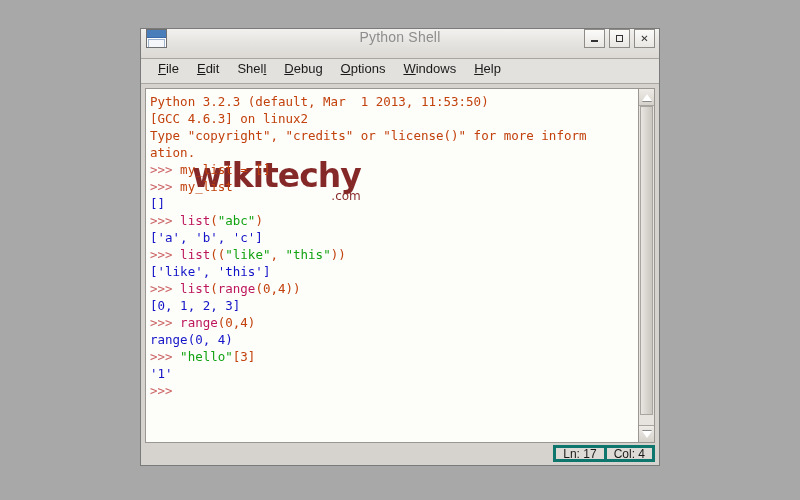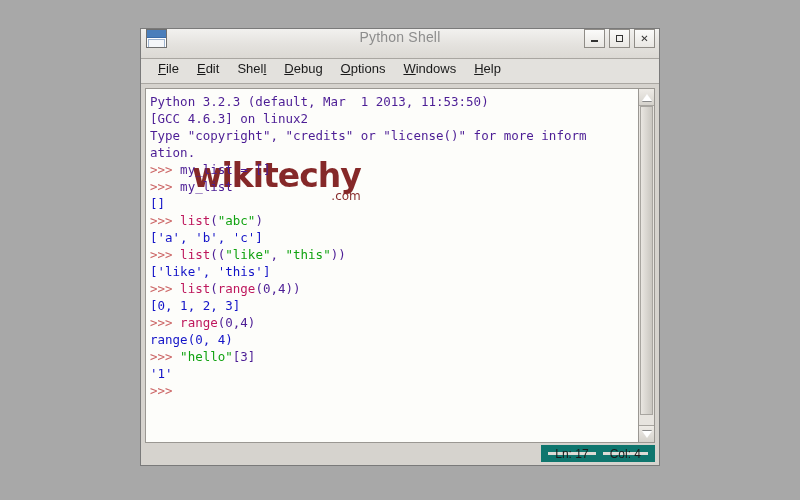--- a/index.html
+++ b/index.html
@@ -154,21 +154,21 @@
     white-space: pre;
     position: relative;
     z-index: 2;
     color: #000000;
   }
   .ln { display: block; height: 17px; }
   .prompt  { color: #cc6666; }
   .out     { color: #1414c8; }
   .str     { color: #12a312; }
   .builtin { color: #be185d; }
-  .plain   { color: #4c1d95; }
+  .plain   { color: #c2410c; }
 
   
   #watermark {
     position: absolute;
     left: 46px;
     top: 72px;
     z-index: 1;
     pointer-events: none;
     user-select: none;
     font-family: "DejaVu Sans", sans-serif;
@@ -240,21 +240,21 @@
     display: flex;
     justify-content: flex-end;
     align-items: stretch;
     padding: 2px 4px 3px 0;
     box-sizing: border-box;
   }
   .status-cell {
     font-size: 12px;
     color: #1a1a1a;
     background: #dedbd6;
-    border: 7px solid #0f766e;
+    border: 3px solid #0f766e;
     box-sizing: border-box;
     padding: 1px 7px 0 7px;
     display: flex;
     align-items: center;
     white-space: pre;
   }
   .status-cell + .status-cell { border-left: none; }
 </style>
 </head>
 <body>

